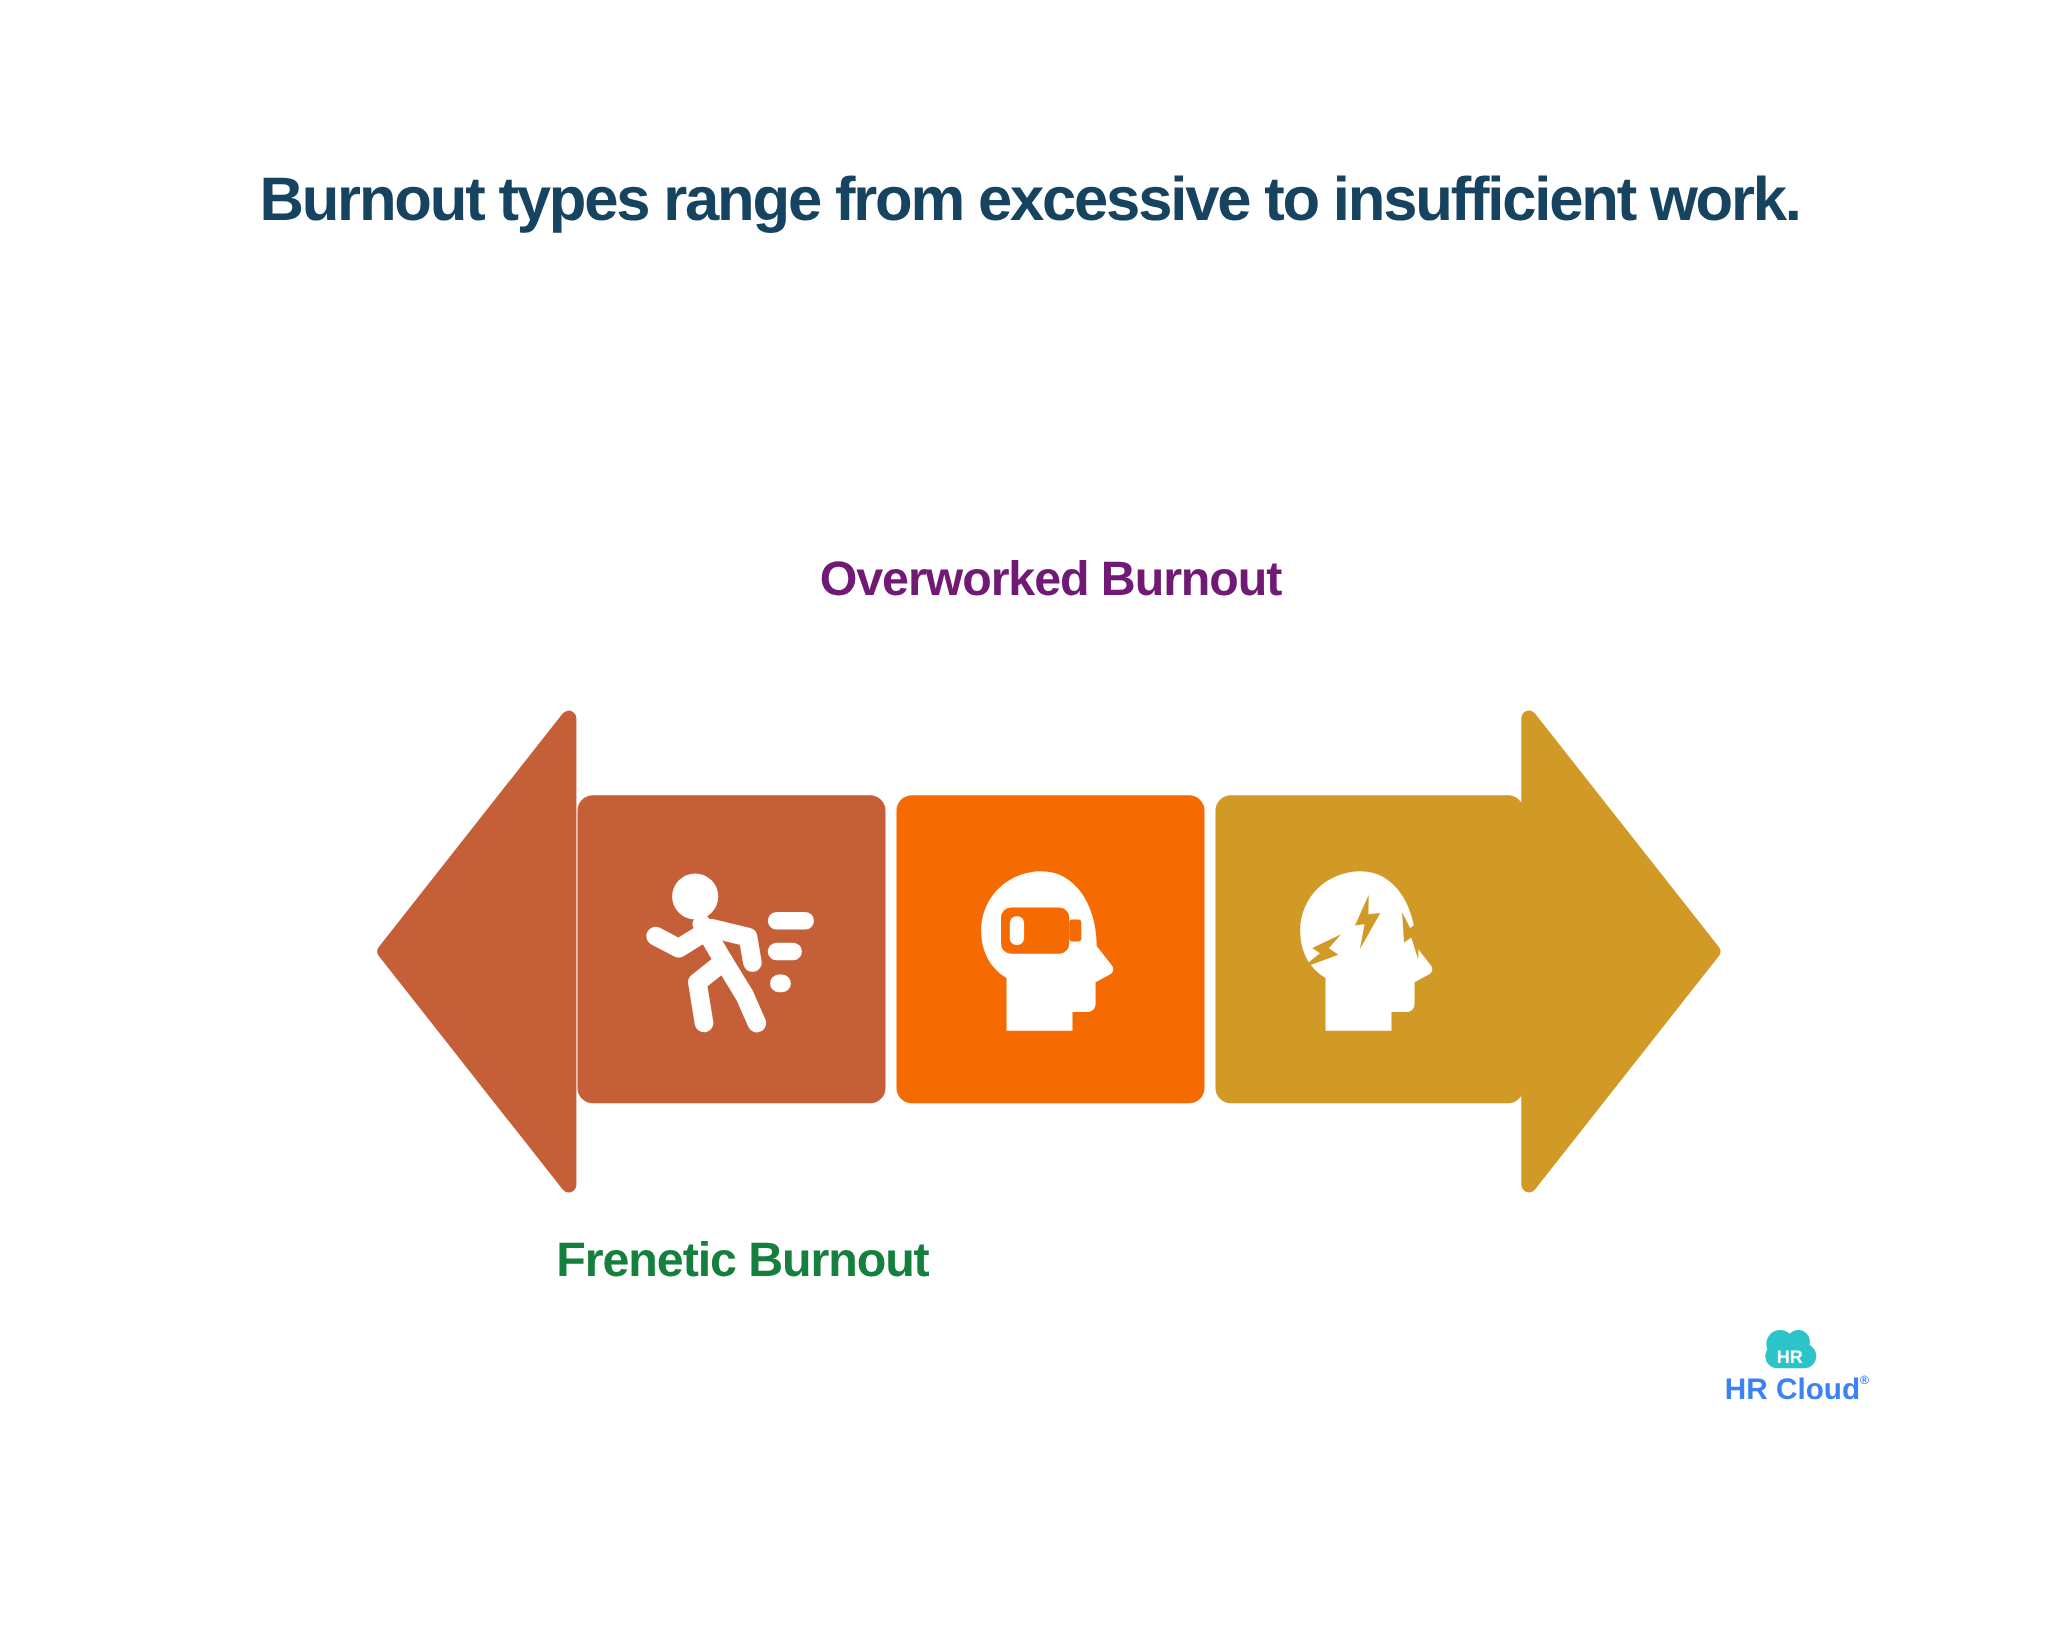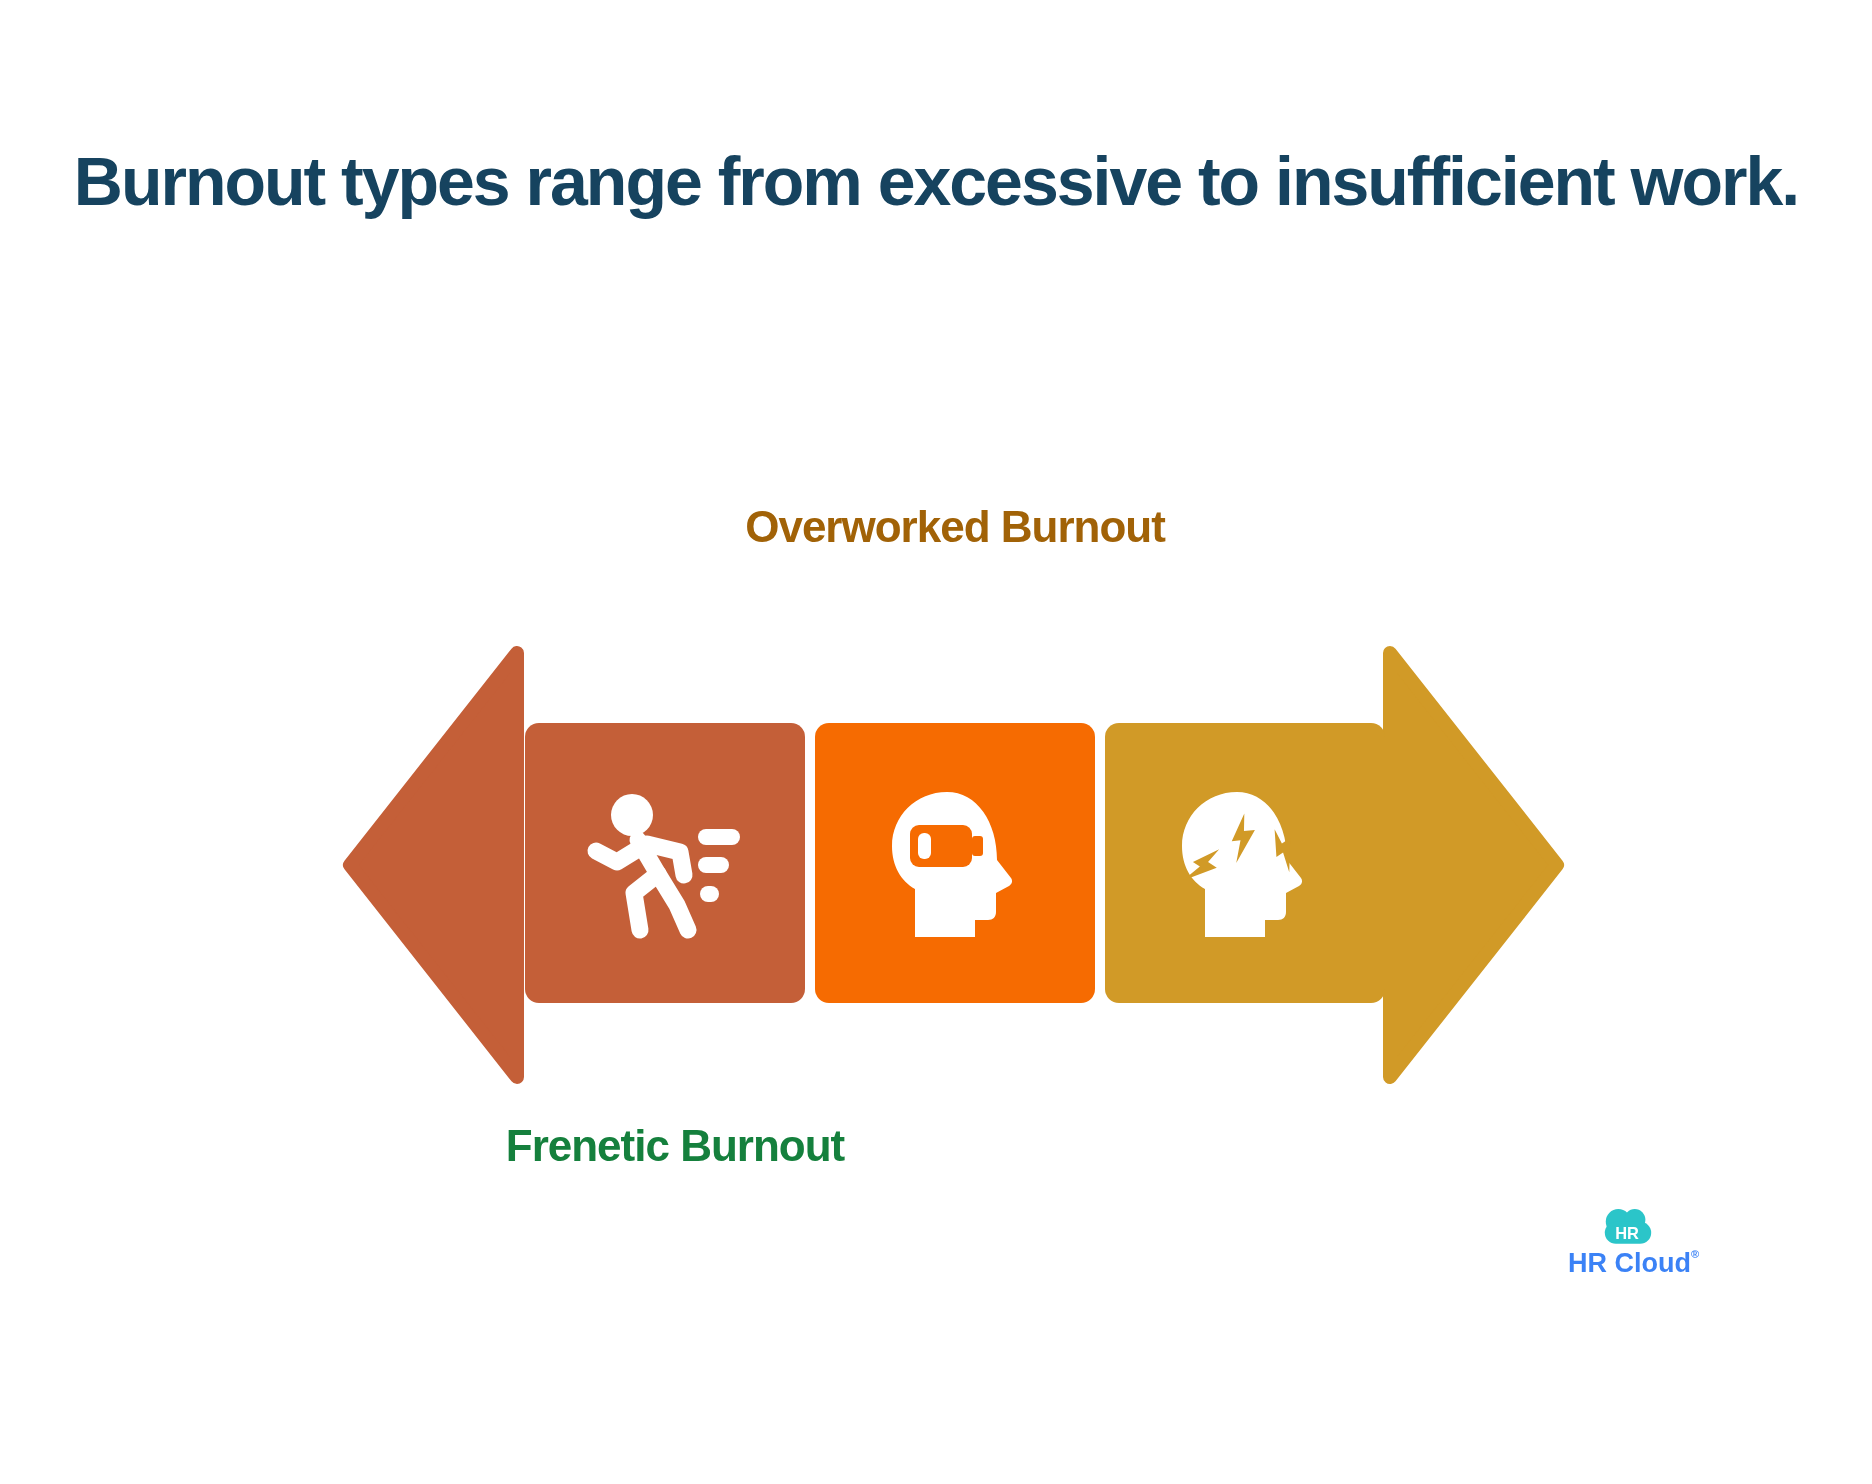--- a/index.html
+++ b/index.html
@@ -14,21 +14,21 @@
     height: 1484px;
     background: #ffffff;
     overflow: hidden;
   }
   .page-title {
     position: absolute;
     top: 146px;
     left: 0;
     width: 100%;
     text-align: center;
-    font-size: 68px;
+    font-size: 56px;
     font-weight: bold;
     letter-spacing: -2px;
     line-height: 70px;
   }
   .spectrum-label {
     position: absolute;
     font-size: 44px;
     font-weight: bold;
     letter-spacing: -1px;
     text-align: center;
@@ -109,21 +109,21 @@
     vertical-align: 14px;
   }
 </style>
 </head>
 <body>
 
 <div class="canvas">
 
   <div class="page-title" style="color: rgb(22, 67, 95);">Burnout types range from excessive to insufficient work.</div>
 
-  <div class="spectrum-label label-top" style="color: #a16207;">Overworked Burnout</div>
+  <div class="spectrum-label label-top" style="color: #701a75;">Overworked Burnout</div>
 
   <svg class="arrowhead arrowhead-left" viewBox="0 0 187 444">
     <polygon points="12,222 179,10 179,434" stroke-width="14" stroke-linejoin="round" style="fill: rgb(196, 95, 56); stroke: rgb(196, 95, 56);"></polygon>
   </svg>
 
   <svg class="arrowhead arrowhead-right" viewBox="0 0 187 444">
     <polygon points="8,10 175,222 8,434" stroke-width="14" stroke-linejoin="round" style="fill: rgb(209, 154, 39); stroke: rgb(209, 154, 39);"></polygon>
   </svg>
 
   <div class="spectrum-box box-1" style="background-color: rgb(196, 95, 56);">

